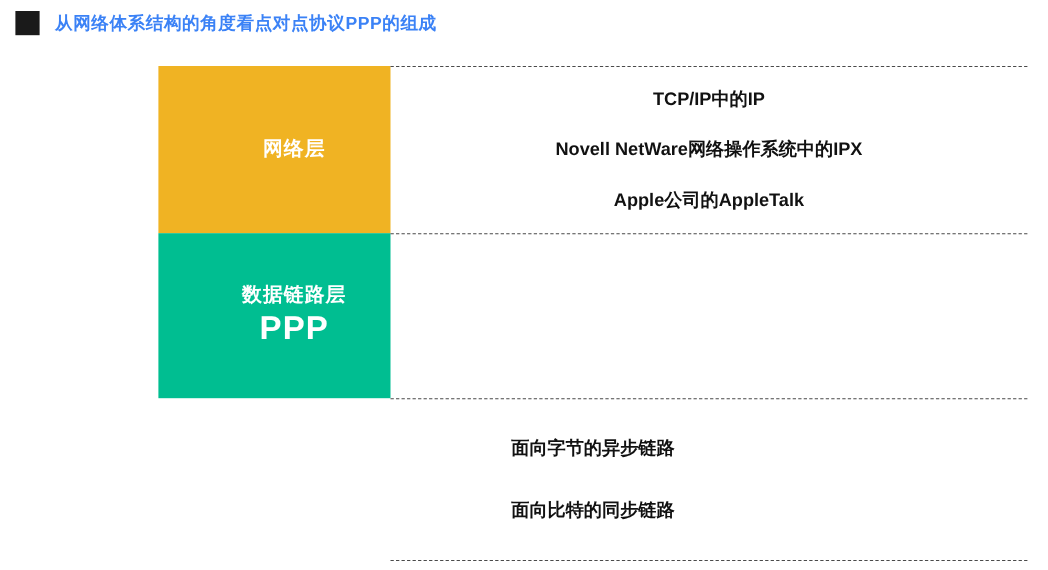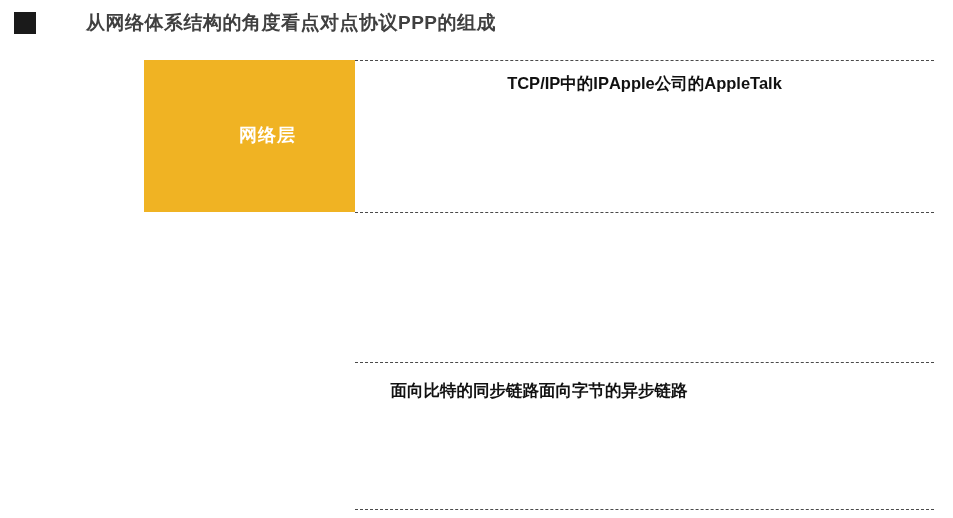--- a/index.html
+++ b/index.html
@@ -24,26 +24,25 @@
     align-items: center;
     gap: 14px;
   }
   .title-marker {
     width: 22px;
     height: 22px;
     background: #1a1a1a;
     flex: 0 0 auto;
   }
   .title-text {
-    font-size: 19px;
+    font-size: 16px;
     font-weight: bold;
-    color: #404040;
+    color: #3b82f6;
     letter-spacing: 0.5px;
     white-space: nowrap;
-    margin-left: 36px;
   }
 
   
   .diagram {
     position: absolute;
     left: 144px;
     top: 60px;
     width: 790px;
     height: 450px;
   }
@@ -75,21 +74,22 @@
     font-size: 30px;
     font-weight: bold;
     letter-spacing: 1px;
     line-height: 1.15;
     margin-top: 2px;
   }
 
   .items-box {
     flex: 1 1 auto;
     display: flex;
-    flex-direction: row;
+    flex-direction: column;
+    align-items: center;
     justify-content: center;
     box-sizing: border-box;
     position: relative;
   }
   .items-box .item {
     font-size: 16.5px;
     font-weight: bold;
     color: #111111;
     text-align: center;
     line-height: 1.35;
@@ -122,33 +122,38 @@
 </div>
 
 <div class="diagram">
 
   <div class="row row-0">
     <div class="layer-box" style="background:#F0B323;">
       <span class="layer-name">网络层</span>
     </div>
     <div class="items-box">
       <div class="item">TCP/IP中的IP</div>
+      <div class="item">Novell NetWare网络操作系统中的IPX</div>
       <div class="item">Apple公司的AppleTalk</div>
     </div>
     <div class="dash" style="top:0;"></div>
   </div>
 
   <div class="row row-1">
+    <div class="layer-box" style="background:#00BE91;">
+      <span class="layer-name">数据链路层</span>
+      <span class="layer-sub">PPP</span>
+    </div>
     <div class="items-box">
     </div>
     <div class="dash" style="top:0;"></div>
   </div>
 
   <div class="row row-2">
     <div class="items-box">
+      <div class="item">面向字节的异步链路</div>
       <div class="item">面向比特的同步链路</div>
-      <div class="item">面向字节的异步链路</div>
     </div>
     <div class="dash" style="top:0;"></div>
     <div class="dash" style="bottom:0;"></div>
   </div>
 
 </div>
 
 </body></html>

